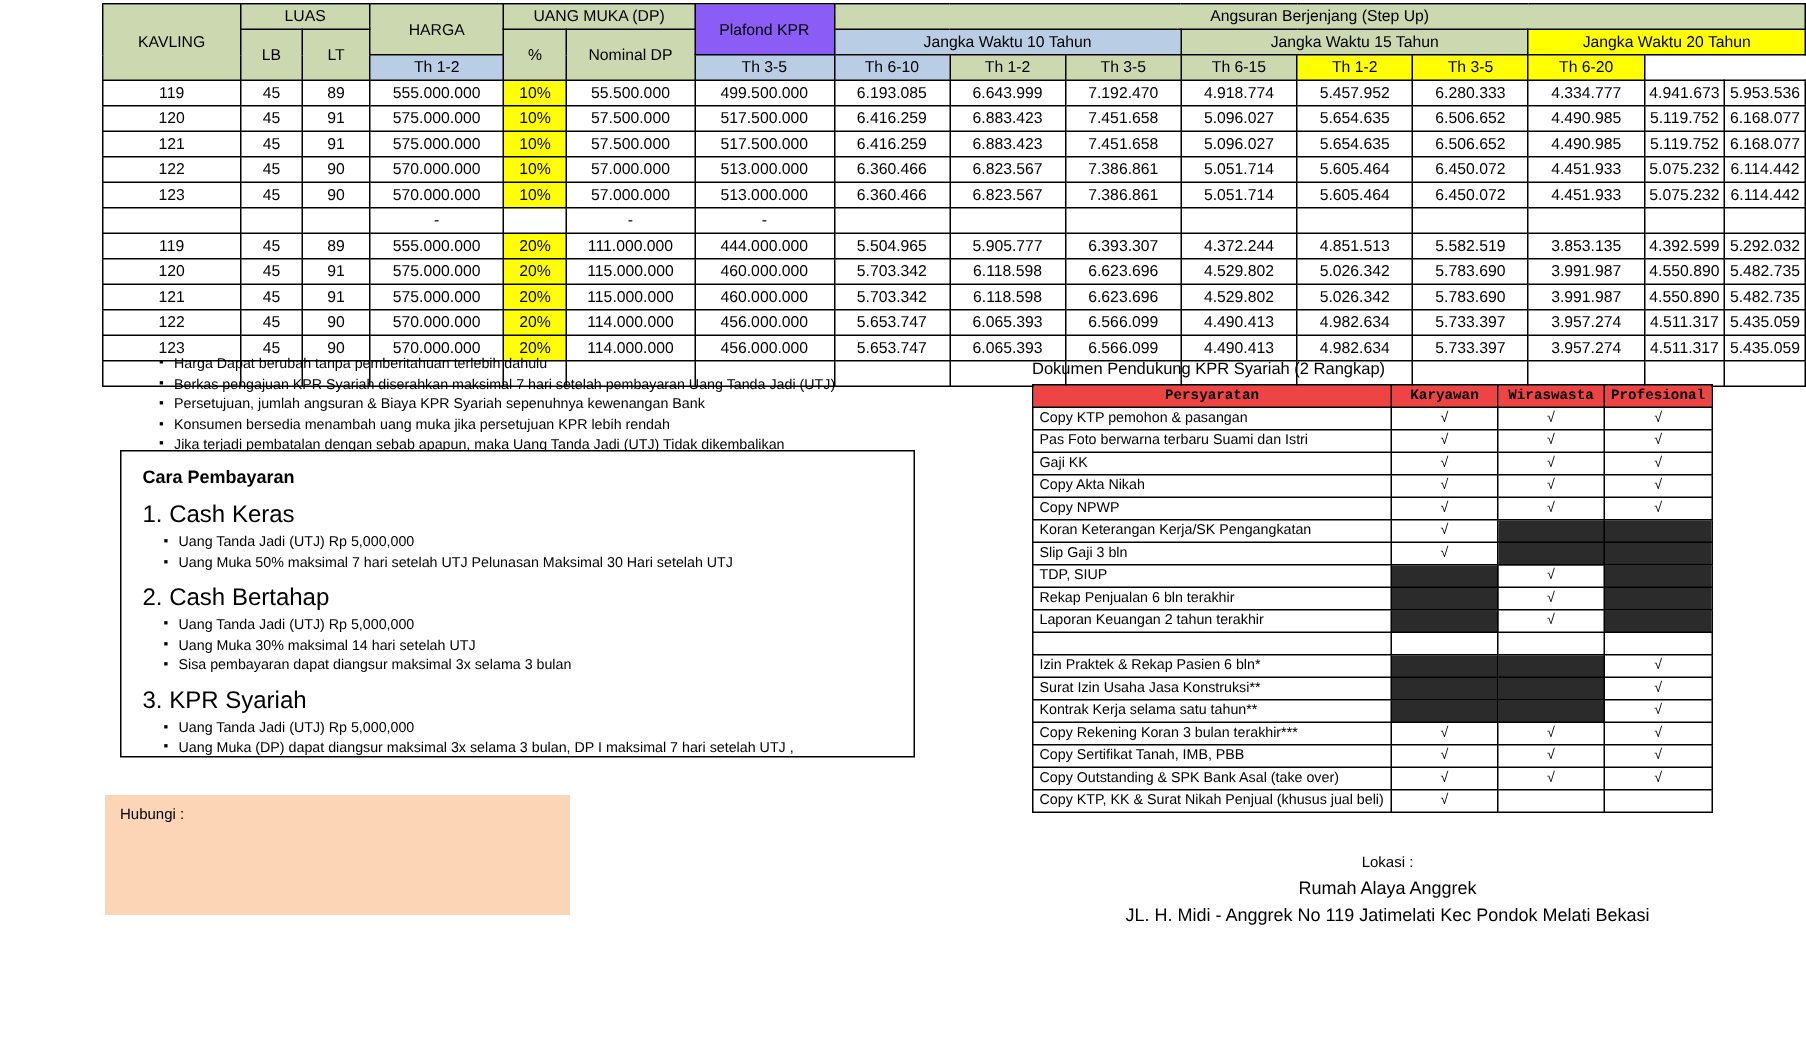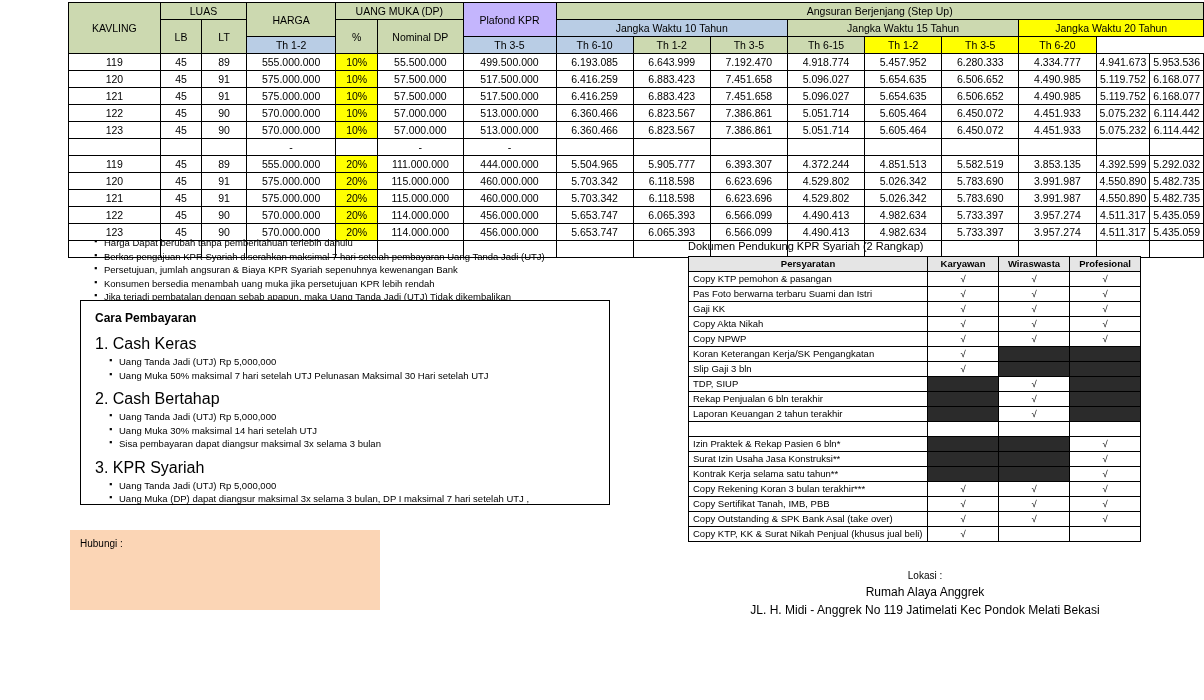--- a/index.html
+++ b/index.html
@@ -21,30 +21,30 @@
     font-size:10.5px;
     line-height:16px;
     height:16px;
     text-align:center;
     font-weight:normal;
     white-space:nowrap;
   }
   .hdr-green{background:#ccd9b0;font-weight:bold;}
   .hdr-blue{background:#b9cde5;font-weight:bold;}
   .hdr-yellow{background:#ffff00;font-weight:bold;}
-  .hdr-plafond{background:#c4b5fd;font-weight:bold;}
+  .hdr-plafond{background:#8b5cf6;font-weight:bold;}
   .num{text-align:right;padding-right:5px;}
   .ctr{text-align:center;}
   .dp-yellow{background:#ffff00;font-weight:bold;text-align:center;}
   .bold{font-weight:bold;}
   .blank-row td{height:14px;}
   .kav{font-weight:bold;}
 
   
-  #notes{position:absolute;left:80px;top:236px;width:560px;}
+  #notes{position:absolute;left:92px;top:236px;width:560px;}
   #notes ul{margin:0;padding-left:14px;list-style:none;}
   #notes li{font-size:9.5px;line-height:13.5px;position:relative;padding-left:10px;}
   #notes li:before{content:"▪";position:absolute;left:0;top:-1px;font-size:9px;}
 
   
   #cara-box{
     position:absolute;left:80px;top:300px;width:530px;height:205px;
     border:1px solid #000;background:#fff;padding:8px 12px;box-sizing:border-box;
   }
   #cara-box h3{margin:2px 0 10px 2px;font-size:12px;font-weight:bold;}
@@ -62,21 +62,21 @@
   #hubungi-label{position:absolute;left:10px;top:8px;font-size:10px;}
 
   
   #docs-wrap{position:absolute;left:688px;top:240px;}
   #docs-title{font-size:11px;margin-bottom:4px;}
   table.docs{border-collapse:collapse;}
   table.docs td,table.docs th{
     border:1px solid #000;font-size:9.5px;line-height:14px;height:14px;
     padding:0 4px;font-weight:normal;
   }
-  table.docs th{background:#e5e5e5;font-weight:bold;text-align:center;}
+  table.docs th{background:#ef4444;font-weight:bold;text-align:center;font-family:Liberation Mono, monospace;}
   .doc-name{width:230px;text-align:left;}
   .doc-cell{width:62px;text-align:center;}
   .filled{background:#2b2b2b;}
 
   
   #lokasi{position:absolute;left:690px;top:570px;width:470px;text-align:center;}
   #lokasi .l1{font-size:10px;margin-bottom:4px;}
   #lokasi .l2{font-size:12px;margin-bottom:4px;}
   #lokasi .l3{font-size:12px;}
 </style>

